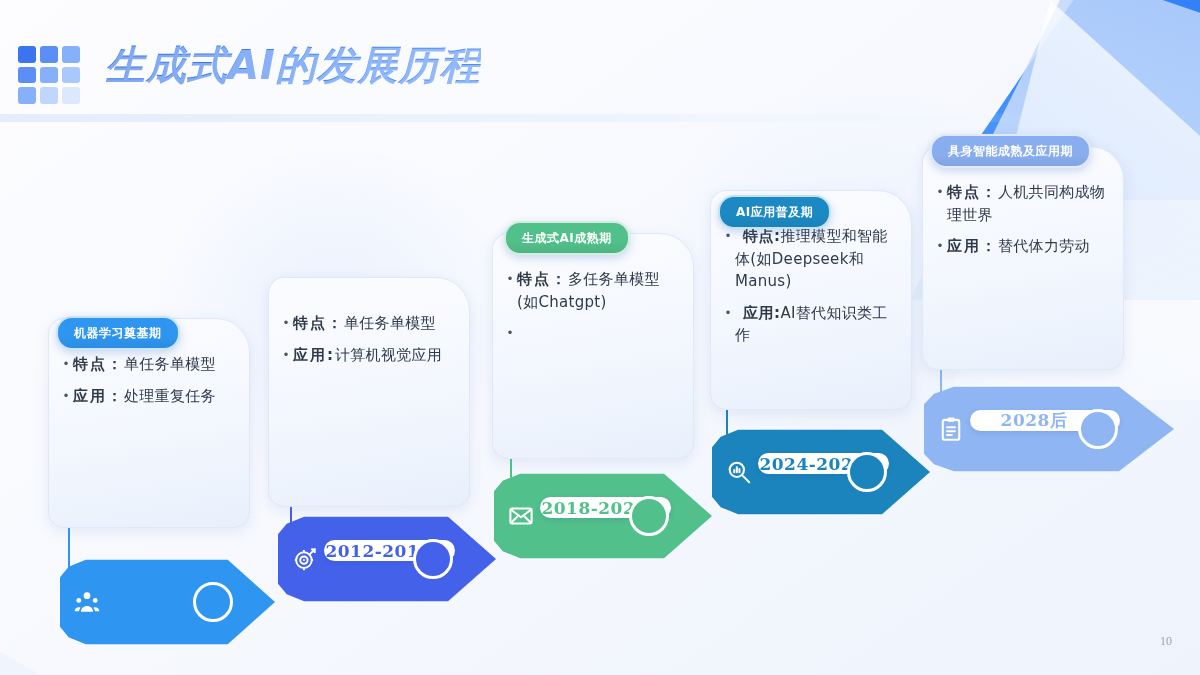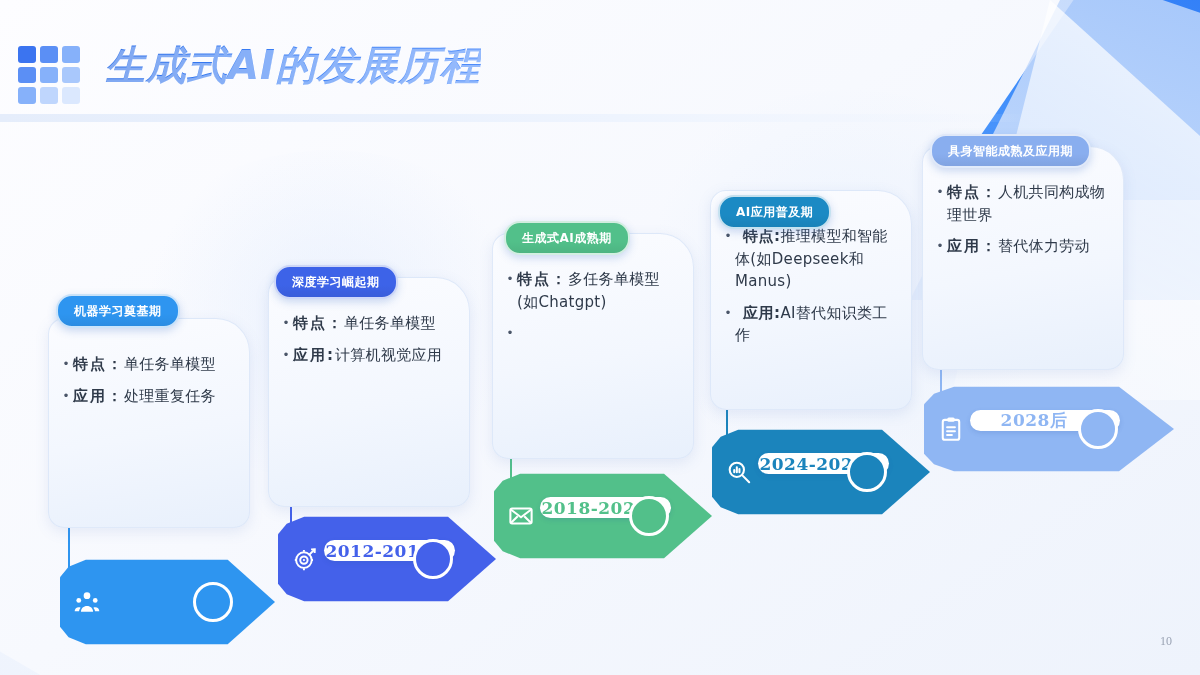--- a/index.html
+++ b/index.html
@@ -126,21 +126,21 @@
           <div class="bullet-row">
             <div class="bullet-dot">•</div>
             <div class="bullet-text"><b>特点：</b><span>单任务单模型</span></div>
           </div>
           <div class="bullet-row">
             <div class="bullet-dot">•</div>
             <div class="bullet-text"><b>应用：</b><span>处理重复任务</span></div>
           </div>
         </div>
       </div>
-      <div class="tag" style="left: 56px; top: 294px; background: linear-gradient(rgb(46, 149, 240) 0%, rgb(46, 149, 240) 60%, rgba(0, 0, 0, 0.06) 100%), rgb(46, 149, 240);">机器学习奠基期</div>
+      <div class="tag" style="left: 56px; top: 316px; background: linear-gradient(rgb(46, 149, 240) 0%, rgb(46, 149, 240) 60%, rgba(0, 0, 0, 0.06) 100%), rgb(46, 149, 240);">机器学习奠基期</div>
       <div class="arrow" style="left: 60px; top: 558px; width: 215px; background: rgb(46, 149, 240);"></div>
       <div class="arrow-icon" style="left: 74px; top: 589px;">
         <svg viewBox="0 0 24 24" fill="currentColor">
           <circle cx="12" cy="6.2" r="3.1"></circle>
           <path d="M6.4 21c0-3.1 2.5-5.3 5.6-5.3S17.6 17.9 17.6 21z"></path>
           <circle cx="4.4" cy="10.6" r="2.2"></circle>
           <path d="M.6 20.6c0-2.3 1.7-3.8 3.8-3.8 .6 0 1.2.1 1.7.4-.9 1-1.4 2.1-1.5 3.4z"></path>
           <circle cx="19.6" cy="10.6" r="2.2"></circle>
           <path d="M23.4 20.6h-4c-.1-1.3-.6-2.4-1.5-3.4 .5-.3 1.1-.4 1.7-.4 2.1 0 3.8 1.5 3.8 3.8z"></path>
         </svg>
@@ -155,21 +155,20 @@
           <div class="bullet-row">
             <div class="bullet-dot">•</div>
             <div class="bullet-text"><b>特点：</b><span>单任务单模型</span></div>
           </div>
           <div class="bullet-row">
             <div class="bullet-dot">•</div>
             <div class="bullet-text"><b>应用:</b><span>计算机视觉应用</span></div>
           </div>
         </div>
       </div>
-      <div class="tag" style="left: 274px; top: 265px; background: linear-gradient(rgb(61, 99, 232) 0%, rgb(61, 99, 232) 60%, rgba(0, 0, 0, 0.06) 100%), rgb(61, 99, 232);">深度学习崛起期</div>
       <div class="arrow" style="left: 278px; top: 515px; width: 218px; background: rgb(68, 97, 234);"></div>
       <div class="arrow-icon" style="left: 292px; top: 546px;">
         <svg viewBox="0 0 24 24" fill="none" stroke="currentColor" stroke-width="1.8">
           <circle cx="11" cy="13" r="7.2"></circle>
           <circle cx="11" cy="13" r="3.4"></circle>
           <circle cx="11" cy="13" r="1" fill="currentColor" stroke="none"></circle>
           <path d="M15.4 8.6 21 3"></path>
           <path d="M17.6 3.1 21 3l-.1 3.4"></path>
           <path d="M11 3.6v1.8M11 20.6v1.8M2.6 13h1.8M17.6 13h1.8"></path>
         </svg>

